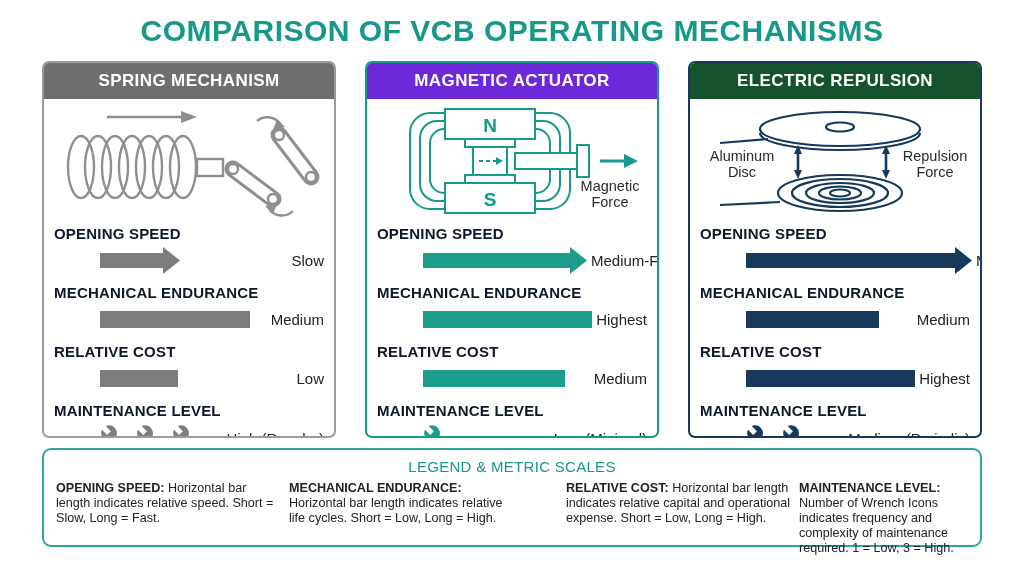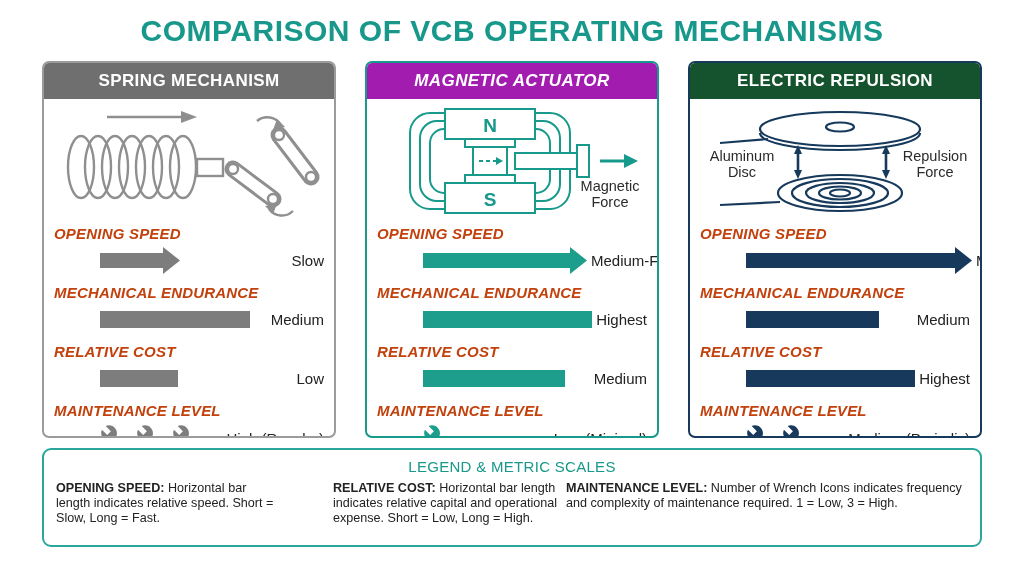--- a/index.html
+++ b/index.html
@@ -16,21 +16,21 @@
   .panel-2 { border-color:#17998b; }
   .panel-3 { border-color:#16395c; }
   .panel-header { height:36px; display:flex; align-items:center; justify-content:center;
     color:#fff; font-weight:bold; font-size:17px; letter-spacing:.4px; border-radius:4px 4px 0 0; }
 
   .illustration { height:122px; display:flex; align-items:center; justify-content:center; }
   svg text { font-family:"Liberation Sans", sans-serif; }
 
   .metrics { padding:4px 10px 0 10px; }
   .metric { margin-bottom:10px; }
-  .metric-label { font-size:15px; font-weight:bold; color:#c2410c; letter-spacing:.2px; margin-bottom:5px;font-style:italic; }
+  .metric-label { font-size:15px; font-weight:bold; color:#0f172a; letter-spacing:.2px; margin-bottom:5px; }
   .metric-row { display:flex; align-items:center; justify-content:space-between; min-height:27px;padding-left:46px; }
   .bar-wrap { display:flex; align-items:center; }
   .bar { height:17px; }
   .arrow-body { height:15px; }
   .arrow-head { width:17px; height:27px; clip-path:polygon(0 0,100% 50%,0 100%); }
   .metric-value { font-size:15px; color:#222; white-space:nowrap; padding-left:4px; }
   .wrench-row { display:flex; gap:7px; align-items:center; }
   .wrench { width:29px; height:29px; display:inline-block; }
 
   .legend { margin:10px 42px 0 42px; border:2px solid #2aa79a; border-radius:9px;
@@ -121,21 +121,21 @@
                   <path fill="currentColor" d="M22.7,19L13.6,9.9C14.5,7.6 14,4.9 12.1,3C10.1,1 7.1,0.6 4.7,1.7L9,6L6,9L1.6,4.7C0.4,7.1 0.9,10.1 2.9,12.1C4.8,14 7.5,14.5 9.8,13.6L18.9,22.7C19.3,23.1 19.9,23.1 20.3,22.7L22.6,20.4C23.1,20 23.1,19.3 22.7,19Z"></path>
                 </svg>
             </div>
             <div class="metric-value">High (Regular)</div>
           </div>
         </div>
       </div>
     </section>
 
     <section class="panel panel-2">
-      <header class="panel-header" style="background-color: #a21caf; font-style: italic;">MAGNETIC ACTUATOR</header>
+      <header class="panel-header" style="background-color: #6d28d9;">MAGNETIC ACTUATOR</header>
       <div class="illustration">
         <svg width="280" height="118" viewBox="0 0 280 118">
           <g stroke="#17998b" stroke-width="2" fill="none">
             <rect x="38" y="12" width="160" height="96" rx="20"></rect>
             <rect x="48" y="20" width="140" height="80" rx="17"></rect>
             <rect x="58" y="28" width="120" height="64" rx="14"></rect>
             <rect x="73" y="8" width="90" height="30" fill="#fff"></rect>
             <rect x="73" y="82" width="90" height="30" fill="#fff"></rect>
             <rect x="93" y="38" width="50" height="8" fill="#fff"></rect>
             <rect x="93" y="74" width="50" height="8" fill="#fff"></rect>
@@ -257,18 +257,19 @@
           </div>
         </div>
       </div>
     </section>
   </div>
 
   <div class="legend">
     <div class="legend-title">LEGEND &amp; METRIC SCALES</div>
     <div class="legend-items">
       <div class="legend-item w1"><span class="legend-term">OPENING SPEED:</span> <span>Horizontal bar length indicates relative speed. Short = Slow, Long = Fast.</span></div>
+      <div class="legend-item w2"><span class="legend-term">MECHANICAL ENDURANCE:</span> <span>Horizontal bar length indicates relative life cycles. Short = Low, Long = High.</span></div>
       <div class="legend-item w3"><span class="legend-term">RELATIVE COST:</span> <span>Horizontal bar length indicates relative capital and operational expense. Short = Low, Long = High.</span></div>
       <div class="legend-item w4"><span class="legend-term">MAINTENANCE LEVEL:</span> <span>Number of Wrench Icons indicates frequency and complexity of maintenance required. 1 = Low, 3 = High.</span></div>
     </div>
   </div>
 
 </div>
 
 </body></html>

